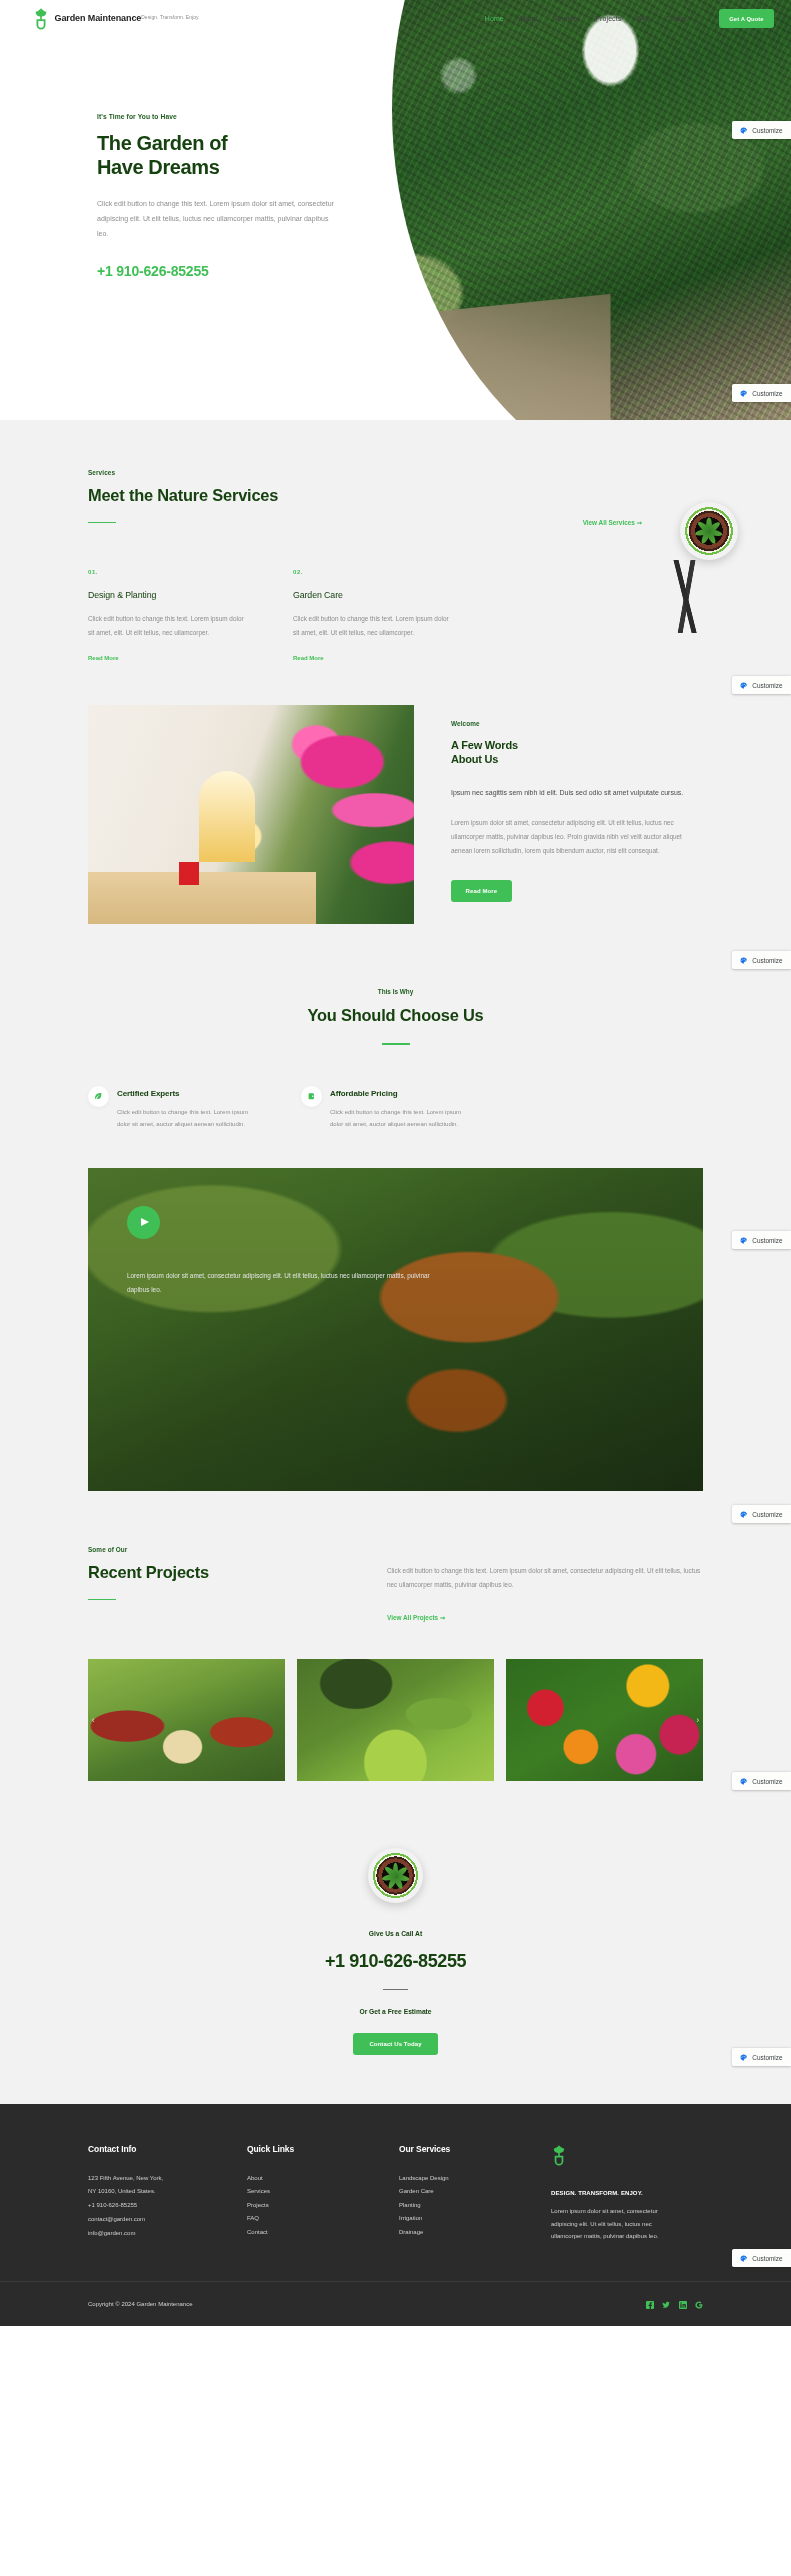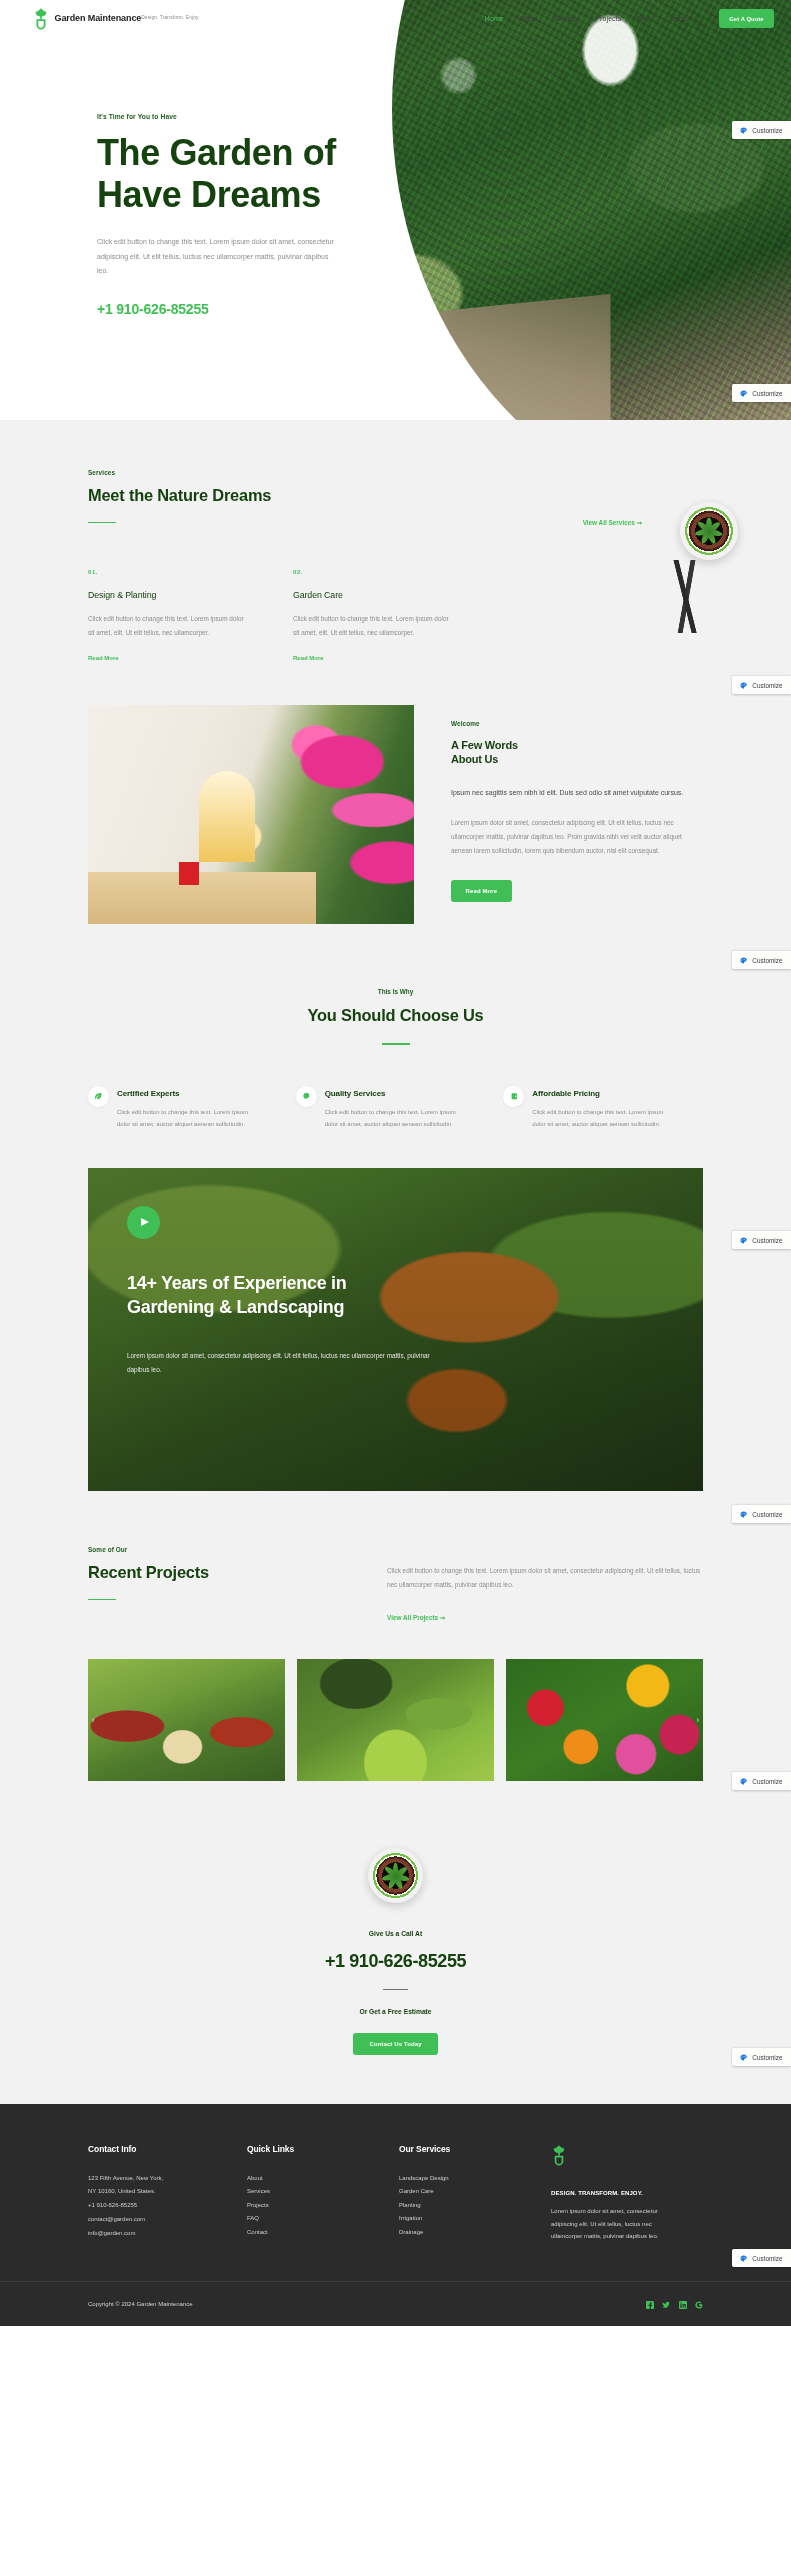--- a/index.html
+++ b/index.html
@@ -69,21 +69,21 @@
   .btn-quote{
     margin-left:13.4px;
     background:#3fbf55;color:#fff;border:none;border-radius:3px;
     font-size:5.8px;font-weight:bold;padding:6.7px 10.3px;cursor:pointer;
     font-family:"Liberation Sans", sans-serif;letter-spacing:0.1px;
   }
 
   .hero-copy{position:absolute;left:97px;top:113px;width:341px;z-index:10;}
   .eyebrow{font-size:6.7px;font-weight:bold;color:#1f5c1f;letter-spacing:0.1px;}
   .hero-h1{
-    font-size:36px;line-height:1.18;font-weight:bold;color:#16420f;
+    font-size:20px;line-height:1.18;font-weight:bold;color:#16420f;
     margin-top:12px;letter-spacing:-0.4px;
   }
   .hero-p{
     font-size:7px;line-height:2.1;color:#8d8d8d;margin-top:18px;max-width:243px;
   }
   .hero-phone{
     font-size:14px;font-weight:bold;color:#3fbf55;margin-top:22px;letter-spacing:-0.2px;
   }
 
   
@@ -327,21 +327,21 @@
         <span>Have Dreams</span>
       </h1>
       <p class="hero-p">Click edit button to change this text. Lorem ipsum dolor sit amet, consectetur adipiscing elit. Ut elit tellus, luctus nec ullamcorper mattis, pulvinar dapibus leo.</p>
       <div class="hero-phone">+1 910-626-85255</div>
     </div>
   </section>
 
   <section class="services">
     <div class="wrap">
       <div class="sec-eyebrow">Services</div>
-      <h2 class="sec-h2">Meet the Nature Dreams</h2>
+      <h2 class="sec-h2">Meet the Nature Services</h2>
       <div class="rule"></div>
       <a href="#" class="viewall"><span>View All Services</span> ➞</a>
 
       <div class="pot pot-services">
         <i class="leaf" style="transform:rotate(0deg) translateY(-5.5px)"></i>
         <i class="leaf" style="transform:rotate(51deg) translateY(-5.5px)"></i>
         <i class="leaf" style="transform:rotate(103deg) translateY(-5.5px)"></i>
         <i class="leaf" style="transform:rotate(154deg) translateY(-5.5px)"></i>
         <i class="leaf" style="transform:rotate(206deg) translateY(-5.5px)"></i>
         <i class="leaf" style="transform:rotate(257deg) translateY(-5.5px)"></i>
@@ -402,54 +402,39 @@
               </svg>
           </span>
           <div>
             <h3 class="feat-h3">Certified Experts</h3>
             <p class="feat-p">Click edit button to change this text. Lorem ipsum dolor sit amet, auctor aliquet aenean sollicitudin.</p>
           </div>
         </div>
         <div class="feat">
           <span class="feat-ico">
             <svg viewBox="0 0 16 16" width="8.5" height="8.5">
-                <path d="M8 1l1.6 1.3 2-.4.6 2 1.8 1-1 1.8 1 1.8-1.8 1-.6 2-2-.4L8 13l-1.6-1.3-2 .4-.6-2-1.8-1 1-1.8-1-1.8 1.8-1 .6-2 2 .4z" fill="#3fbf55"></path>
-              </svg>
-          </span>
-          <div>
-            <h3 class="feat-h3">Quality Services</h3>
-            <p class="feat-p">Click edit button to change this text. Lorem ipsum dolor sit amet, auctor aliquet aenean sollicitudin.</p>
-          </div>
-        </div>
-        <div class="feat">
-          <span class="feat-ico">
-            <svg viewBox="0 0 16 16" width="8.5" height="8.5">
                 <rect x="3" y="2.5" width="10" height="11" rx="1.5" fill="#3fbf55"></rect>
                 <rect x="9.4" y="6.8" width="2.6" height="2.4" rx=".6" fill="#f4f4f4"></rect>
               </svg>
           </span>
           <div>
             <h3 class="feat-h3">Affordable Pricing</h3>
             <p class="feat-p">Click edit button to change this text. Lorem ipsum dolor sit amet, auctor aliquet aenean sollicitudin.</p>
           </div>
         </div>
       </div>
     </div>
   </section>
 
   <section class="videoband">
     <div class="video">
       <div class="video-inner">
         <div class="play">
             <i></i>
           </div>
-        <h2 class="video-h2">
-          <span>14+ Years of Experience in</span><br>
-          <span>Gardening &amp; Landscaping</span>
-        </h2>
         <p class="video-p">Lorem ipsum dolor sit amet, consectetur adipiscing elit. Ut elit tellus, luctus nec ullamcorper mattis, pulvinar dapibus leo.</p>
       </div>
     </div>
   </section>
 
   <section class="projects">
     <div class="wrap">
       <div class="proj-top">
         <div class="proj-left">
           <div class="sec-eyebrow">Some of Our</div>

